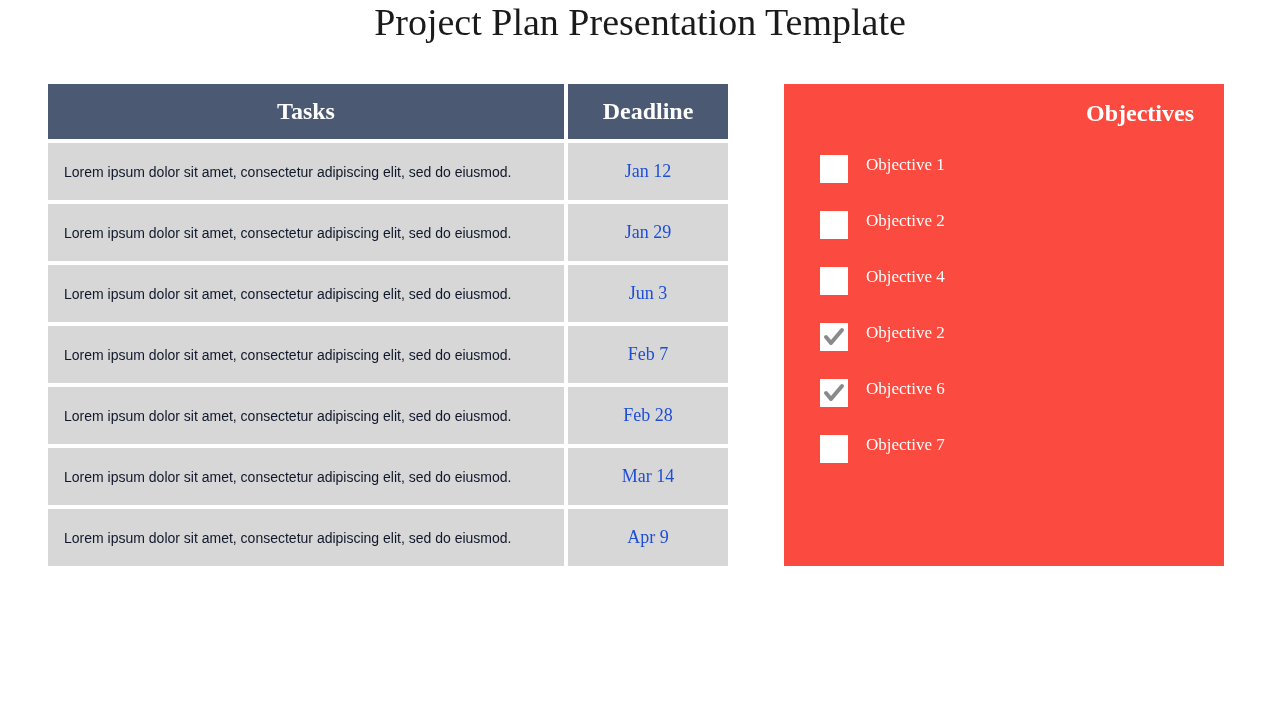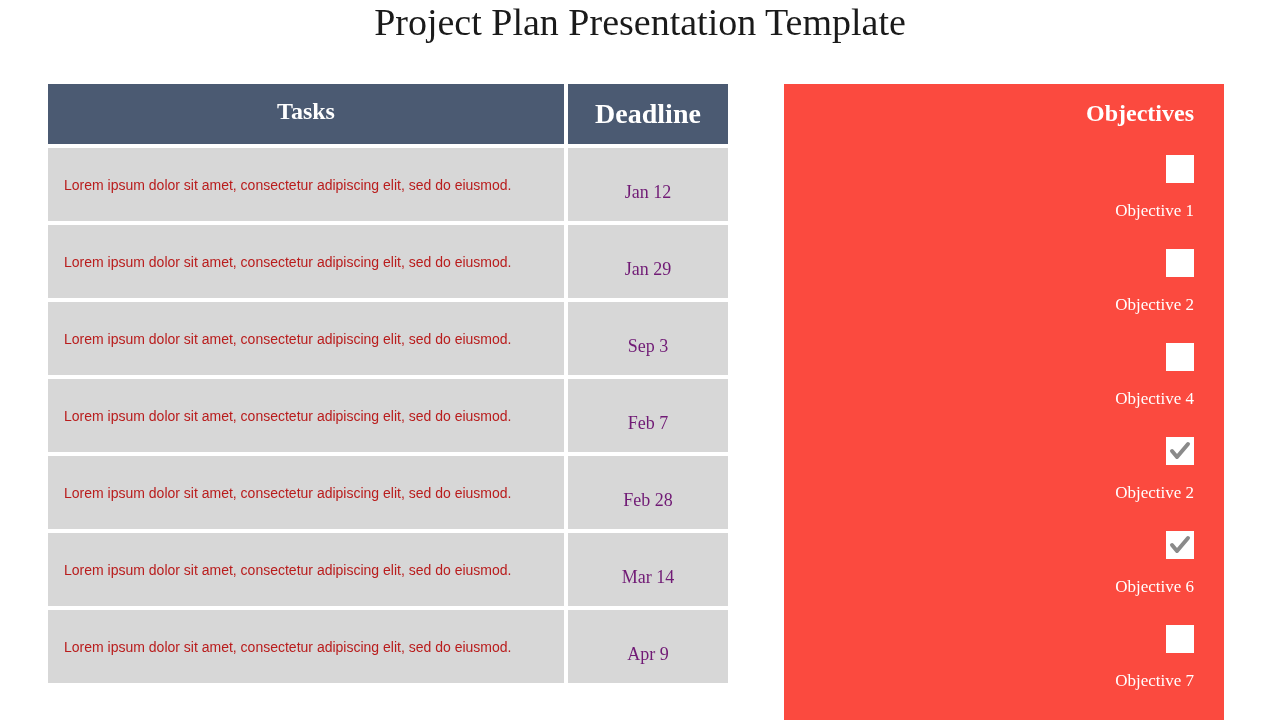--- a/index.html
+++ b/index.html
@@ -34,68 +34,66 @@
     text-align: center;
     padding: 14px 0;
     font-size: 24px;
     font-weight: bold;
     border-right: 4px solid #ffffff;
   }
   .task-header .col-deadline {
     flex: 1;
     text-align: center;
     padding: 14px 0;
-    font-size: 28px;
+    font-size: 24px;
     font-weight: bold;
   }
   .task-row {
     display: flex;
     background: #d7d7d7;
     margin-top: 4px;
   }
   .task-row .col-task {
     flex: 0 0 520px;
     padding: 18px 16px;
     font-size: 14px;
-    color: #b91c1c;
+    color: #0f172a;
     font-family: Arial, Helvetica, sans-serif;
     border-right: 4px solid #ffffff;
     display: flex;
     align-items: center;
   }
   .task-row .col-deadline {
     flex: 1;
     text-align: center;
     padding: 18px 0;
     font-size: 18px;
-    color: #701a75;
+    color: #1d4ed8;
     display: flex;
     align-items: center;
     justify-content: center;
-    margin-top: 16px;
   }
   .objectives-panel {
     flex: 1;
     background: #fb4a3f;
     padding: 16px 30px 30px 30px;
   }
   .objectives-title {
     text-align: right;
     color: #ffffff;
     font-size: 24px;
     font-weight: bold;
     margin-bottom: 28px;
   }
   .objective-item {
     display: flex;
-    align-items: flex-end;
+    align-items: flex-start;
     gap: 18px;
     margin-bottom: 28px;
     padding-left: 6px;
-    flex-direction: column;
   }
   .checkbox {
     width: 28px;
     height: 28px;
     background: #ffffff;
     display: flex;
     align-items: center;
     justify-content: center;
     flex-shrink: 0;
   }
@@ -123,21 +121,21 @@
     <div class="task-row">
       <div class="col-task">Lorem ipsum dolor sit amet, consectetur adipiscing elit, sed do eiusmod.</div>
       <div class="col-deadline">Jan 12</div>
     </div>
     <div class="task-row">
       <div class="col-task">Lorem ipsum dolor sit amet, consectetur adipiscing elit, sed do eiusmod.</div>
       <div class="col-deadline">Jan 29</div>
     </div>
     <div class="task-row">
       <div class="col-task">Lorem ipsum dolor sit amet, consectetur adipiscing elit, sed do eiusmod.</div>
-      <div class="col-deadline">Sep 3</div>
+      <div class="col-deadline">Jun 3</div>
     </div>
     <div class="task-row">
       <div class="col-task">Lorem ipsum dolor sit amet, consectetur adipiscing elit, sed do eiusmod.</div>
       <div class="col-deadline">Feb 7</div>
     </div>
     <div class="task-row">
       <div class="col-task">Lorem ipsum dolor sit amet, consectetur adipiscing elit, sed do eiusmod.</div>
       <div class="col-deadline">Feb 28</div>
     </div>
     <div class="task-row">

